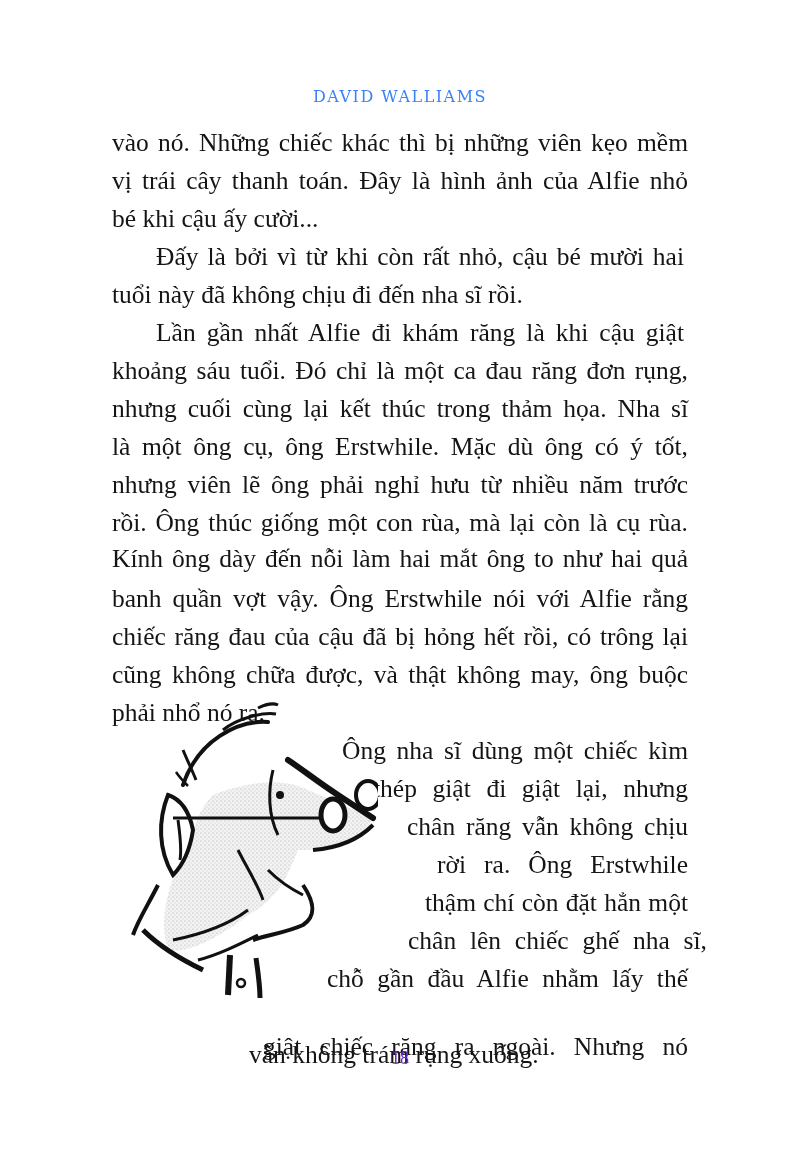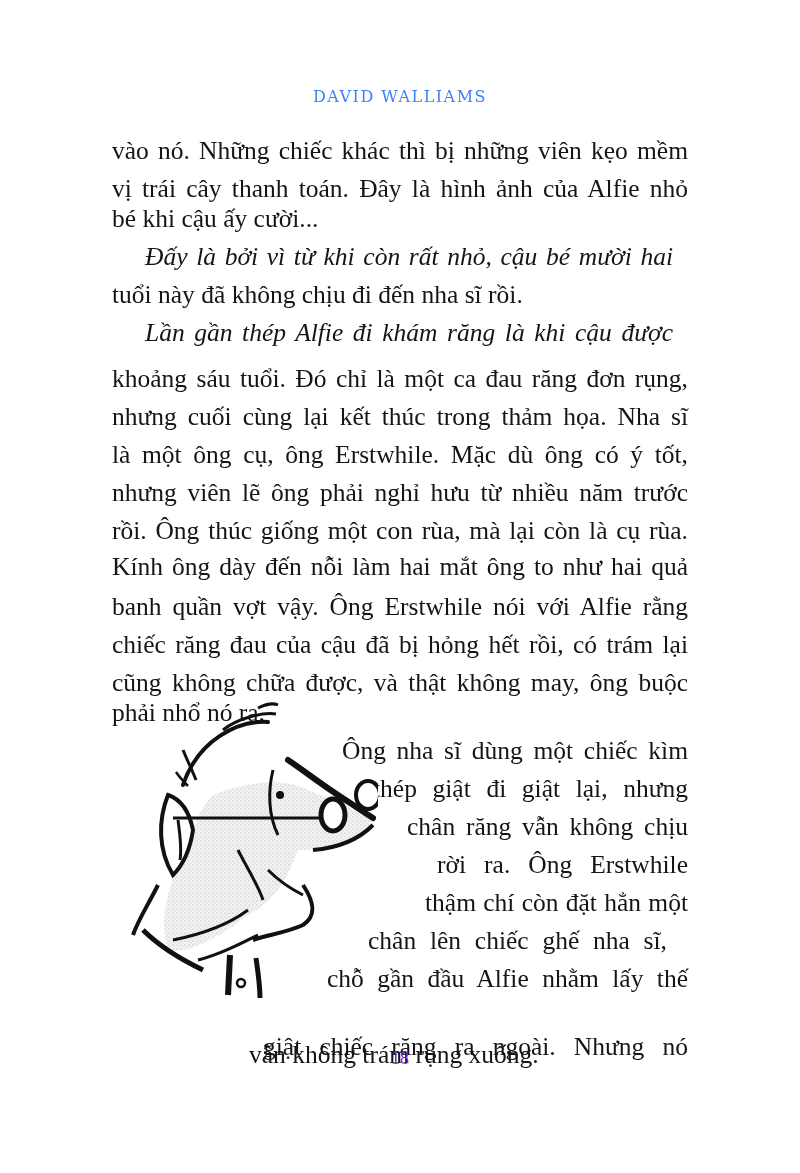--- a/index.html
+++ b/index.html
@@ -1,54 +1,54 @@
 <!DOCTYPE html>
 <html><head>
 <meta charset="utf-8">
 <style>
   html, body { margin: 0; padding: 0; background: #ffffff; }
   body { width: 800px; height: 1173px; position: relative; overflow: hidden; font-family: "DejaVu Serif", "Liberation Serif", serif; color: #111; }
   .header { position: absolute; top: 63px; left: 0; width: 800px; text-align: center; font-family: "DejaVu Serif", serif; font-size: 16px; letter-spacing: 1.5px; color: #3b82f6; margin-top: 24px; }
   .line { position: absolute; font-size: 25.5px; line-height: 38px; white-space: nowrap; color: #151515; font-family: "Liberation Serif", "DejaVu Serif", serif; }
-  .full { left: 112px; width: 576px; text-align: justify; text-align-last: justify; margin-top: 8px; }
+  .full { left: 112px; width: 576px; text-align: justify; text-align-last: justify; }
   .last { left: 112px; }
-  .indent { left: 145px; width: 528px; text-align: justify; text-align-last: justify; font-style: italic; }
+  .indent { left: 156px; width: 528px; text-align: justify; text-align-last: justify; }
   .wrap { text-align: justify; text-align-last: justify; }
   .pagenum { position: absolute; top: 1048px; left: 0; width: 800px; text-align: center; font-family: "Liberation Serif", serif; font-size: 18px; color: #6d28d9; }
   .illus { position: absolute; left: 128px; top: 700px; width: 250px; height: 300px; }
 </style>
 </head>
 <body>
 
 <div class="header">DAVID WALLIAMS</div>
 
 <div>
   <div class="line full" style="top:124px">vào nó. Những chiếc khác thì bị những viên kẹo mềm</div>
   <div class="line full" style="top:162px">vị trái cây thanh toán. Đây là hình ảnh của Alfie nhỏ</div>
   <div class="line last" style="top:200px">bé khi cậu ấy cười...</div>
   <div class="line indent" style="top:238px">Đấy là bởi vì từ khi còn rất nhỏ, cậu bé mười hai</div>
   <div class="line last" style="top:276px">tuổi này đã không chịu đi đến nha sĩ rồi.</div>
-  <div class="line indent" style="top:314px">Lần gần thép Alfie đi khám răng là khi cậu được</div>
+  <div class="line indent" style="top:314px">Lần gần nhất Alfie đi khám răng là khi cậu giật</div>
   <div class="line full" style="top:352px">khoảng sáu tuổi. Đó chỉ là một ca đau răng đơn rụng,</div>
   <div class="line full" style="top:390px">nhưng cuối cùng lại kết thúc trong thảm họa. Nha sĩ</div>
   <div class="line full" style="top:428px">là một ông cụ, ông Erstwhile. Mặc dù ông có ý tốt,</div>
   <div class="line full" style="top:466px">nhưng viên lẽ ông phải nghỉ hưu từ nhiều năm trước</div>
   <div class="line full" style="top:504px">rồi. Ông thúc giống một con rùa, mà lại còn là cụ rùa.</div>
   <div class="line full" style="top:540px">Kính ông dày đến nỗi làm hai mắt ông to như hai quả</div>
   <div class="line full" style="top:580px">banh quần vợt vậy. Ông Erstwhile nói với Alfie rằng</div>
-  <div class="line full" style="top:618px">chiếc răng đau của cậu đã bị hỏng hết rồi, có trám lại</div>
+  <div class="line full" style="top:618px">chiếc răng đau của cậu đã bị hỏng hết rồi, có trông lại</div>
   <div class="line full" style="top:656px">cũng không chữa được, và thật không may, ông buộc</div>
   <div class="line last" style="top:694px">phải nhổ nó ra.</div>
 
   <div class="line wrap" style="top:732px; left:342px; width:346px">Ông nha sĩ dùng một chiếc kìm</div>
   <div class="line wrap" style="top:770px; left:373px; width:315px">thép giật đi giật lại, nhưng</div>
   <div class="line wrap" style="top:808px; left:407px; width:281px">chân răng vẫn không chịu</div>
   <div class="line wrap" style="top:846px; left:437px; width:251px">rời ra. Ông Erstwhile</div>
   <div class="line wrap" style="top:884px; left:425px; width:263px">thậm chí còn đặt hẳn một</div>
-  <div class="line wrap" style="top:922px; left:368px; width:299px">chân lên chiếc ghế nha sĩ,</div>
+  <div class="line wrap" style="top:922px; left:408px; width:299px">chân lên chiếc ghế nha sĩ,</div>
   <div class="line wrap" style="top:960px; left:327px; width:361px">chỗ gần đầu Alfie nhằm lấy thế</div>
   <div class="line wrap" style="top:1028px; left:263px; width:425px">giật chiếc răng ra ngoài. Nhưng nó</div>
   <div class="line last" style="top:1036px; left:249px">vẫn không trám rụng xuống.</div>
 </div>
 
 <svg class="illus" viewBox="0 0 250 300" xmlns="http://www.w3.org/2000/svg">
   <defs>
     <pattern id="stipple" width="4" height="4" patternUnits="userSpaceOnUse">
       <rect width="4" height="4" fill="#f2f2f2"></rect>
       <circle cx="1" cy="1" r="0.6" fill="#9a9a9a"></circle>

